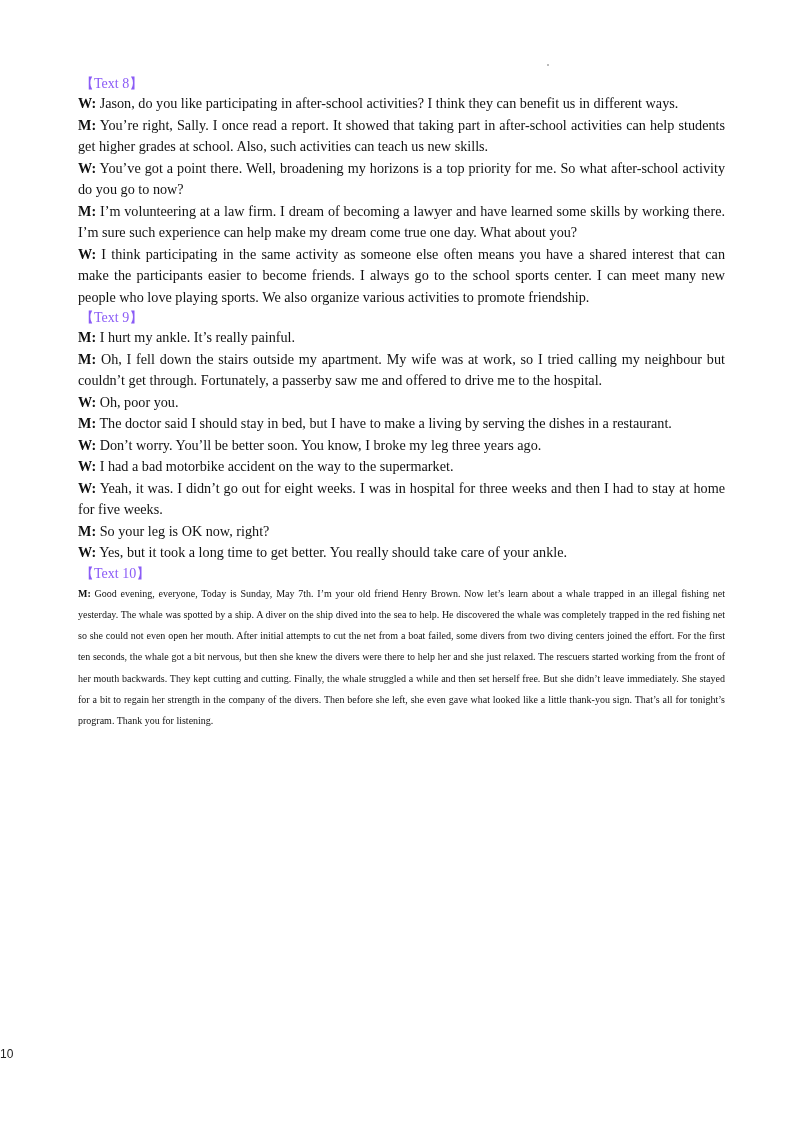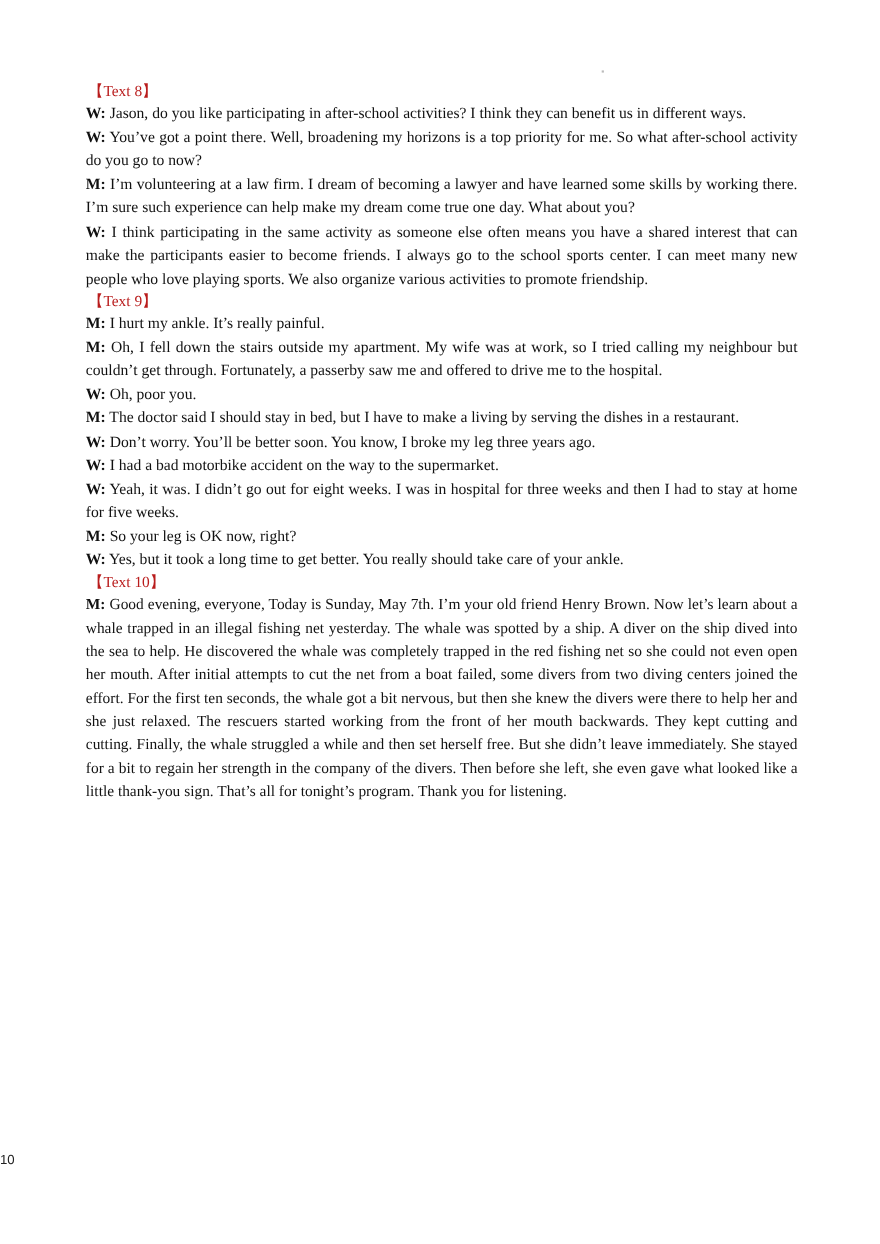--- a/index.html
+++ b/index.html
@@ -2,43 +2,44 @@
 <html><head>
 <meta charset="utf-8">
 <style>
   html, body { margin: 0; padding: 0; background: #ffffff; }
   body { width: 800px; height: 1131px; position: relative; overflow: hidden; }
   .page {
     position: absolute; left: 78px; top: 74px; width: 647px;
     color: #111;
   }
   .serif { font-family: "Liberation Serif", serif; font-size: 14.2px; line-height: 21.5px; }
-  .sans { font-family: "Liberation Sans", sans-serif; font-size: 14px; line-height: 21.3px; }
+  .sans { font-family: "Liberation Sans", sans-serif; font-size: 10px; line-height: 21.3px; }
   .heading {
     font-family: "Liberation Serif", serif; font-size: 14px; line-height: 19px;
-    color: #b91c1c; margin-left: 2px;
+    color: #8b5cf6; margin-left: 2px;
   }
   .line { text-align: justify; margin: 0; font-family: Liberation Serif, serif; }
   .speaker { font-weight: bold; }
   .page-number {
     position: absolute; left: 0; width: 800px; top: 1047px; 
     font-family: "Liberation Sans", sans-serif; font-size: 12px; color: #222;
   }
   .dot { position: absolute; left: 547px; top: 64px; width: 2px; height: 2px; background: #bbb; }
 </style>
 </head>
 <body>
 
 <div class="dot"></div>
 
 <div class="page">
 
   <div class="section serif">
     <div class="heading">【Text 8】</div>
     <p class="line"><span class="speaker">W:</span><span> Jason, do you like participating in after-school activities? I think they can benefit us in different ways.</span></p>
+    <p class="line"><span class="speaker">M:</span><span> You’re right, Sally. I once read a report. It showed that taking part in after-school activities can help students get higher grades at school. Also, such activities can teach us new skills.</span></p>
     <p class="line"><span class="speaker">W:</span><span> You’ve got a point there. Well, broadening my horizons is a top priority for me. So what after-school activity do you go to now?</span></p>
     <p class="line"><span class="speaker">M:</span><span> I’m volunteering at a law firm. I dream of becoming a lawyer and have learned some skills by working there. I’m sure such experience can help make my dream come true one day. What about you?</span></p>
     <p class="line"><span class="speaker">W:</span><span> I think participating in the same activity as someone else often means you have a shared interest that can make the participants easier to become friends. I always go to the school sports center. I can meet many new people who love playing sports. We also organize various activities to promote friendship.</span></p>
   </div>
 
   <div class="section serif">
     <div class="heading">【Text 9】</div>
     <p class="line"><span class="speaker">M:</span><span> I hurt my ankle. It’s really painful.</span></p>
     <p class="line"><span class="speaker">M:</span><span> Oh, I fell down the stairs outside my apartment. My wife was at work, so I tried calling my neighbour but couldn’t get through. Fortunately, a passerby saw me and offered to drive me to the hospital.</span></p>
     <p class="line"><span class="speaker">W:</span><span> Oh, poor you.</span></p>

